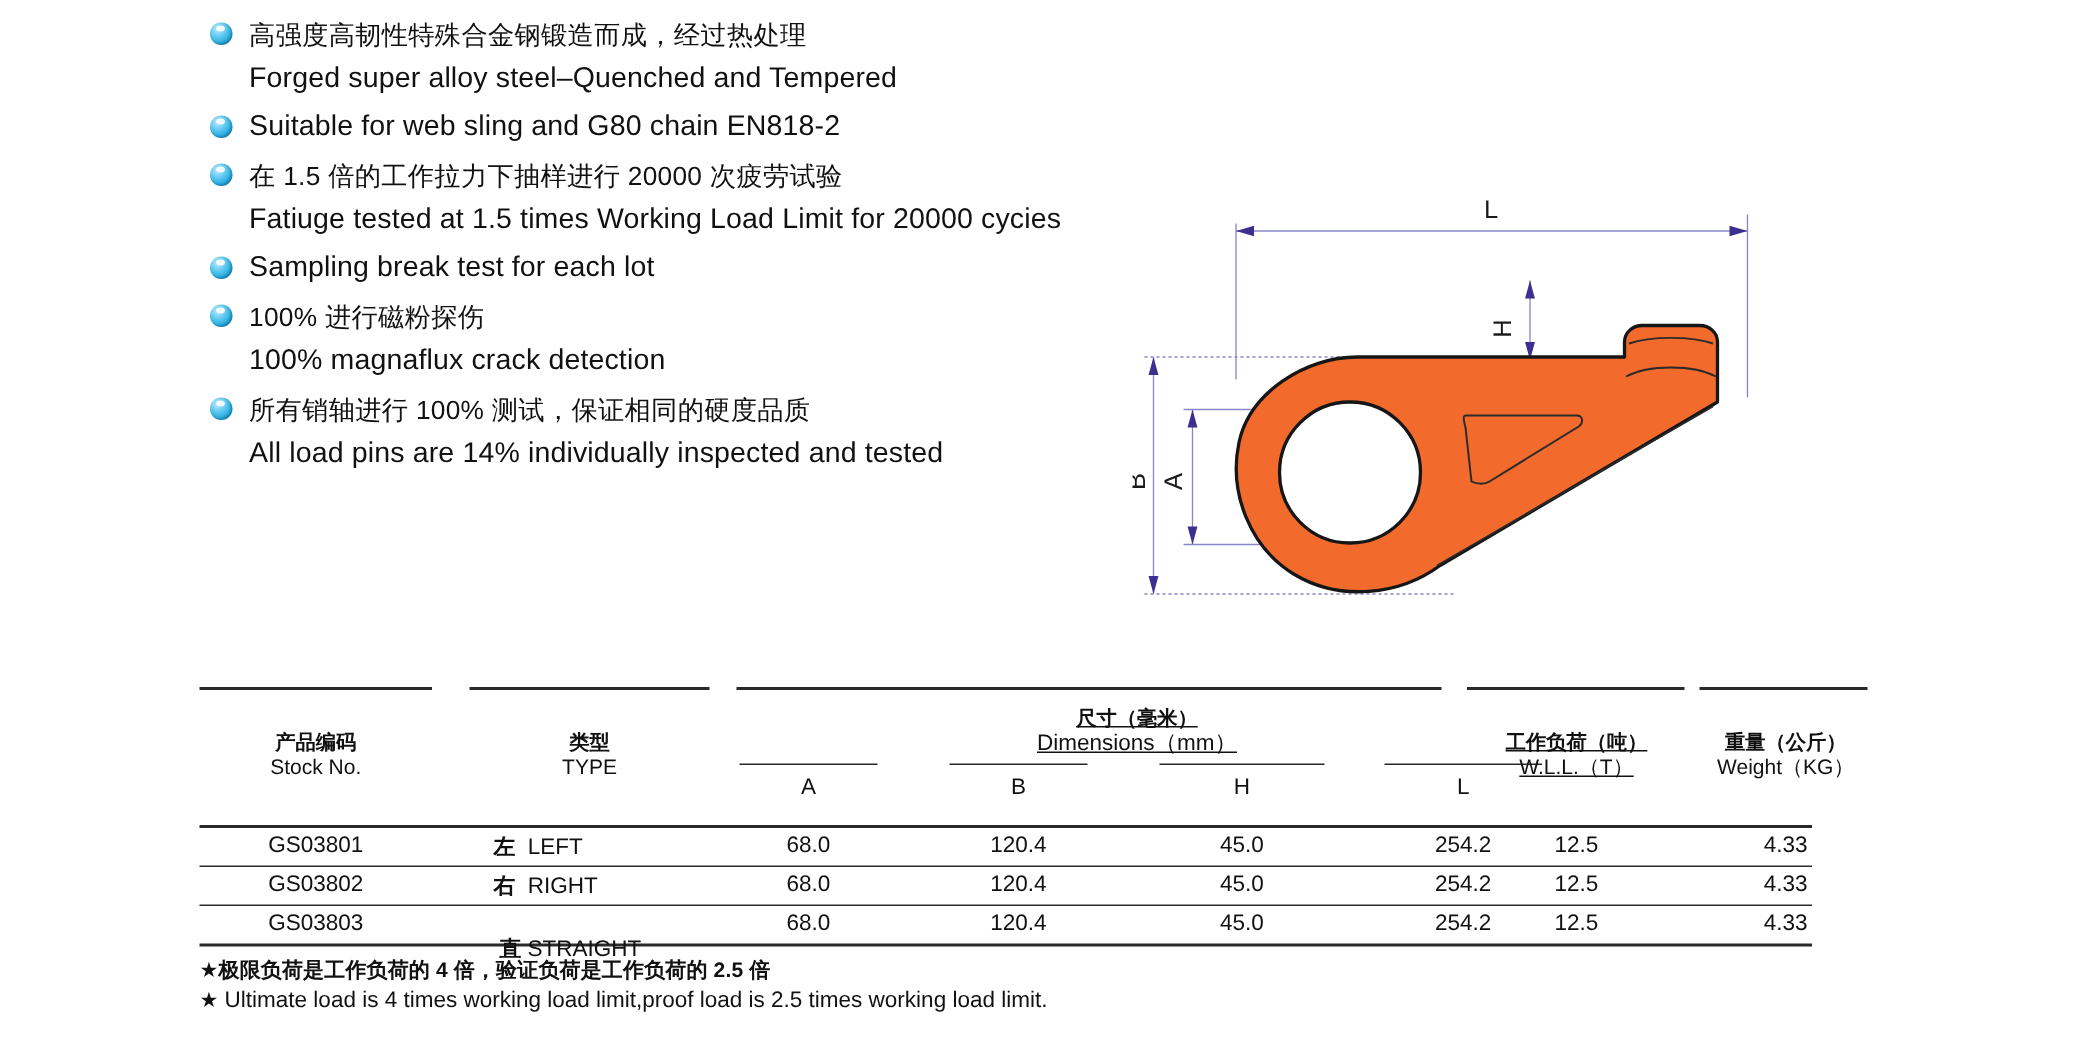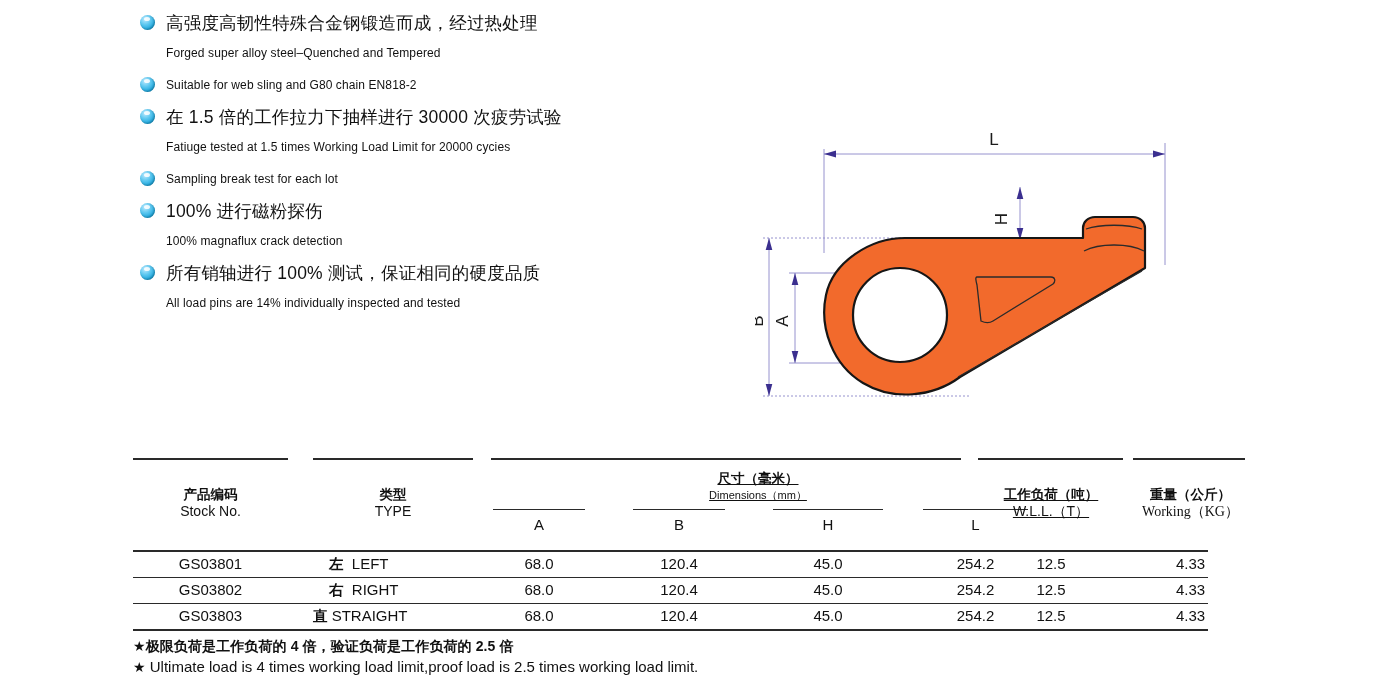--- a/index.html
+++ b/index.html
@@ -31,21 +31,21 @@
     background:rgba(255,255,255,.85);
   }
   .f-cn{
     margin:0 0 0 26px;
     font-size:17.5px;line-height:30px;
     letter-spacing:.2px;
     white-space:nowrap;
   }
   .f-en{
     margin:0 0 0 26px;
-    font-size:12px;line-height:30px;
+    font-size:19px;line-height:30px;
     letter-spacing:.1px;
     white-space:nowrap;
   }
 
   
   .drawing{position:absolute;left:755px;top:125px;width:430px;height:310px;}
   .drawing svg{display:block;}
 
   
   .spec-table{
@@ -64,21 +64,21 @@
   .hcell{
     position:absolute;text-align:center;
     font-size:13.5px;line-height:17px;
   }
   .hcell .cn{display:block;font-weight:bold;font-size:13.5px;}
   .hcell .en{display:block;font-size:14px;}
   .dimlabel{
     position:absolute;text-align:center;font-size:14px;line-height:17px;
   }
   .dimlabel .cn{display:block;font-weight:bold;font-size:13.5px;}
-  .dimlabel .en{display:block;font-size:11px;}
+  .dimlabel .en{display:block;font-size:15px;}
   .subhead{
     position:absolute;text-align:center;font-size:15px;
   }
 
   .trow{position:relative;height:25px;}
   .trow .cell{
     position:absolute;top:3px;
     font-size:15px;white-space:nowrap;
   }
   .trow .cell.ctr{text-align:center;}
@@ -107,21 +107,21 @@
     </div>
 
     <div class="feature">
       <span class="bullet"></span>
       <p class="f-en">Suitable for web sling and G80 chain EN818-2</p>
     </div>
 
 
     <div class="feature">
       <span class="bullet"></span>
-      <p class="f-cn">在 1.5 倍的工作拉力下抽样进行 30000 次疲劳试验</p>
+      <p class="f-cn">在 1.5 倍的工作拉力下抽样进行 20000 次疲劳试验</p>
       <p class="f-en">Fatiuge tested at 1.5 times Working Load Limit for 20000 cycies</p>
     </div>
 
     <div class="feature">
       <span class="bullet"></span>
       <p class="f-en">Sampling break test for each lot</p>
     </div>
 
     <div class="feature">
       <span class="bullet"></span>
@@ -247,23 +247,23 @@
       <div class="subhead" style="left:360px;width:92px;top:58px;">A</div>
       <div class="subhead" style="left:500px;width:92px;top:58px;">B</div>
       <div class="subhead" style="left:640px;width:110px;top:58px;">H</div>
       <div class="subhead" style="left:790px;width:105px;top:58px;">L</div>
 
       <div class="hcell" style="left:838px;width:160px;top:28px;text-decoration:underline;">
         <span class="cn">工作负荷（吨）</span>
         <span class="en">W.L.L.（T）</span>
       </div>
 
-      <div class="hcell" style="left:995px;width:125px;top:28px;font-family:Liberation Serif, serif;">
+      <div class="hcell" style="left:995px;width:125px;top:28px;">
         <span class="cn">重量（公斤）</span>
-        <span class="en">Working（KG）</span>
+        <span class="en">Weight（KG）</span>
       </div>
     </div>
 
     <div class="rule"></div>
 
     <div class="trow">
       <div class="cell ctr" style="left:0px;width:155px;">GS03801</div>
       <div class="cell" style="left:196px;"><span class="type-cn">左</span>&nbsp;&nbsp;<span>LEFT</span></div>
       <div class="cell ctr" style="left:360px;width:92px;">68.0</div>
       <div class="cell ctr" style="left:500px;width:92px;">120.4</div>
@@ -281,21 +281,21 @@
       <div class="cell ctr" style="left:500px;width:92px;">120.4</div>
       <div class="cell ctr" style="left:640px;width:110px;">45.0</div>
       <div class="cell ctr" style="left:790px;width:105px;">254.2</div>
       <div class="cell ctr" style="left:838px;width:160px;">12.5</div>
       <div class="cell ctr" style="left:995px;width:125px;">4.33</div>
     </div>
     <div class="rule thin"></div>
 
     <div class="trow">
       <div class="cell ctr" style="left:0px;width:155px;">GS03803</div>
-      <div class="cell" style="left:180px;"><span class="type-cn">直</span>&nbsp;<span>STRAIGHT</span></div>
+      <div class="cell" style="left:200px;margin-top:16px;"><span class="type-cn">直</span>&nbsp;<span>STRAIGHT</span></div>
       <div class="cell ctr" style="left:360px;width:92px;">68.0</div>
       <div class="cell ctr" style="left:500px;width:92px;">120.4</div>
       <div class="cell ctr" style="left:640px;width:110px;">45.0</div>
       <div class="cell ctr" style="left:790px;width:105px;">254.2</div>
       <div class="cell ctr" style="left:838px;width:160px;">12.5</div>
       <div class="cell ctr" style="left:995px;width:125px;">4.33</div>
     </div>
     <div class="rule"></div>
   </div>
 

